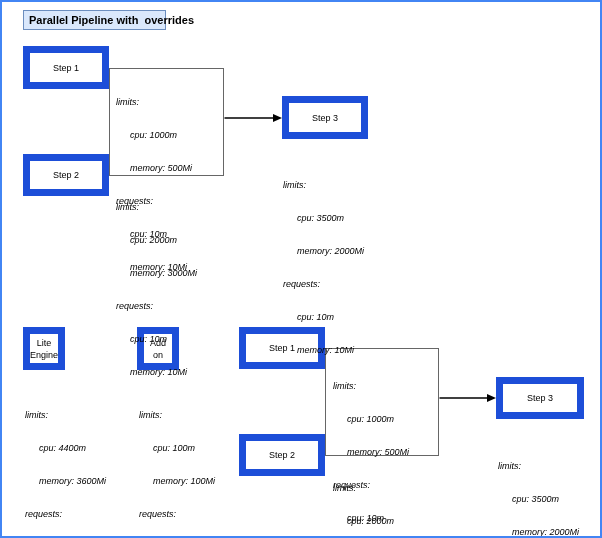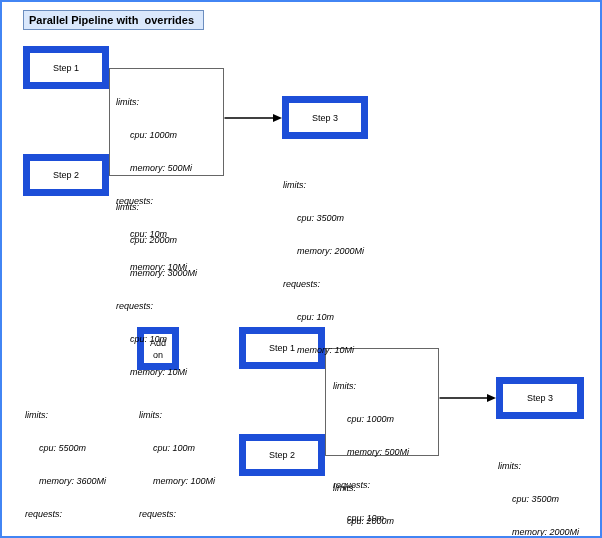--- a/index.html
+++ b/index.html
@@ -76,21 +76,21 @@
   <svg class="overlay" viewBox="0 0 602 538">
     <defs>
       <marker id="ah" markerWidth="10" markerHeight="8" refX="0" refY="4" orient="auto" markerUnits="userSpaceOnUse">
         <path d="M0,0 L9,4 L0,8 z" fill="#000000"></path>
       </marker>
     </defs>
     <line x1="222.5" y1="116" x2="271" y2="116" stroke="#000000" stroke-width="1.4" marker-end="url(#ah)"></line>
     <line x1="437.5" y1="396" x2="485" y2="396" stroke="#000000" stroke-width="1.4" marker-end="url(#ah)"></line>
   </svg>
 
-  <div class="hdr" style="left:21px; top:8px; width:181px; height:20px">
+  <div class="hdr" style="left:21px; top:8px; width:143px; height:20px">
     <span>Parallel Pipeline with  overrides</span>
   </div>
 
   <div class="node" style="left:21px; top:44px; width:86px; height:43px">
     <span>Step 1</span>
   </div>
   <div class="node" style="left:21px; top:152px; width:86px; height:42px">
     <span>Step 2</span>
   </div>
   <div class="node" style="left:280px; top:94px; width:86px; height:43px">
@@ -118,36 +118,39 @@
   <div class="res" style="left:281px; top:156px">
     <div class="rl">limits:</div>
     <div class="rl ind">cpu: 3500m</div>
     <div class="rl ind">memory: 2000Mi</div>
     <div class="rl">requests:</div>
     <div class="rl ind">cpu: 10m</div>
     <div class="rl ind">memory: 10Mi</div>
   </div>
 
 
+  <div class="node" style="left:21px; top:325px; width:42px; height:43px">
+    <span>Lite Engine</span>
+  </div>
   <div class="node" style="left:135px; top:325px; width:42px; height:43px">
     <span>Add on</span>
   </div>
   <div class="node" style="left:237px; top:325px; width:86px; height:42px">
     <span>Step 1</span>
   </div>
   <div class="node" style="left:237px; top:432px; width:86px; height:42px">
     <span>Step 2</span>
   </div>
   <div class="node" style="left:494px; top:375px; width:88px; height:42px">
     <span>Step 3</span>
   </div>
 
   <div class="res" style="left:23px; top:386px">
     <div class="rl">limits:</div>
-    <div class="rl ind">cpu: 5500m</div>
+    <div class="rl ind">cpu: 4400m</div>
     <div class="rl ind">memory: 3600Mi</div>
     <div class="rl">requests:</div>
     
     
   </div>
 
   <div class="res" style="left:137px; top:386px">
     <div class="rl">limits:</div>
     <div class="rl ind">cpu: 100m</div>
     <div class="rl ind">memory: 100Mi</div>

